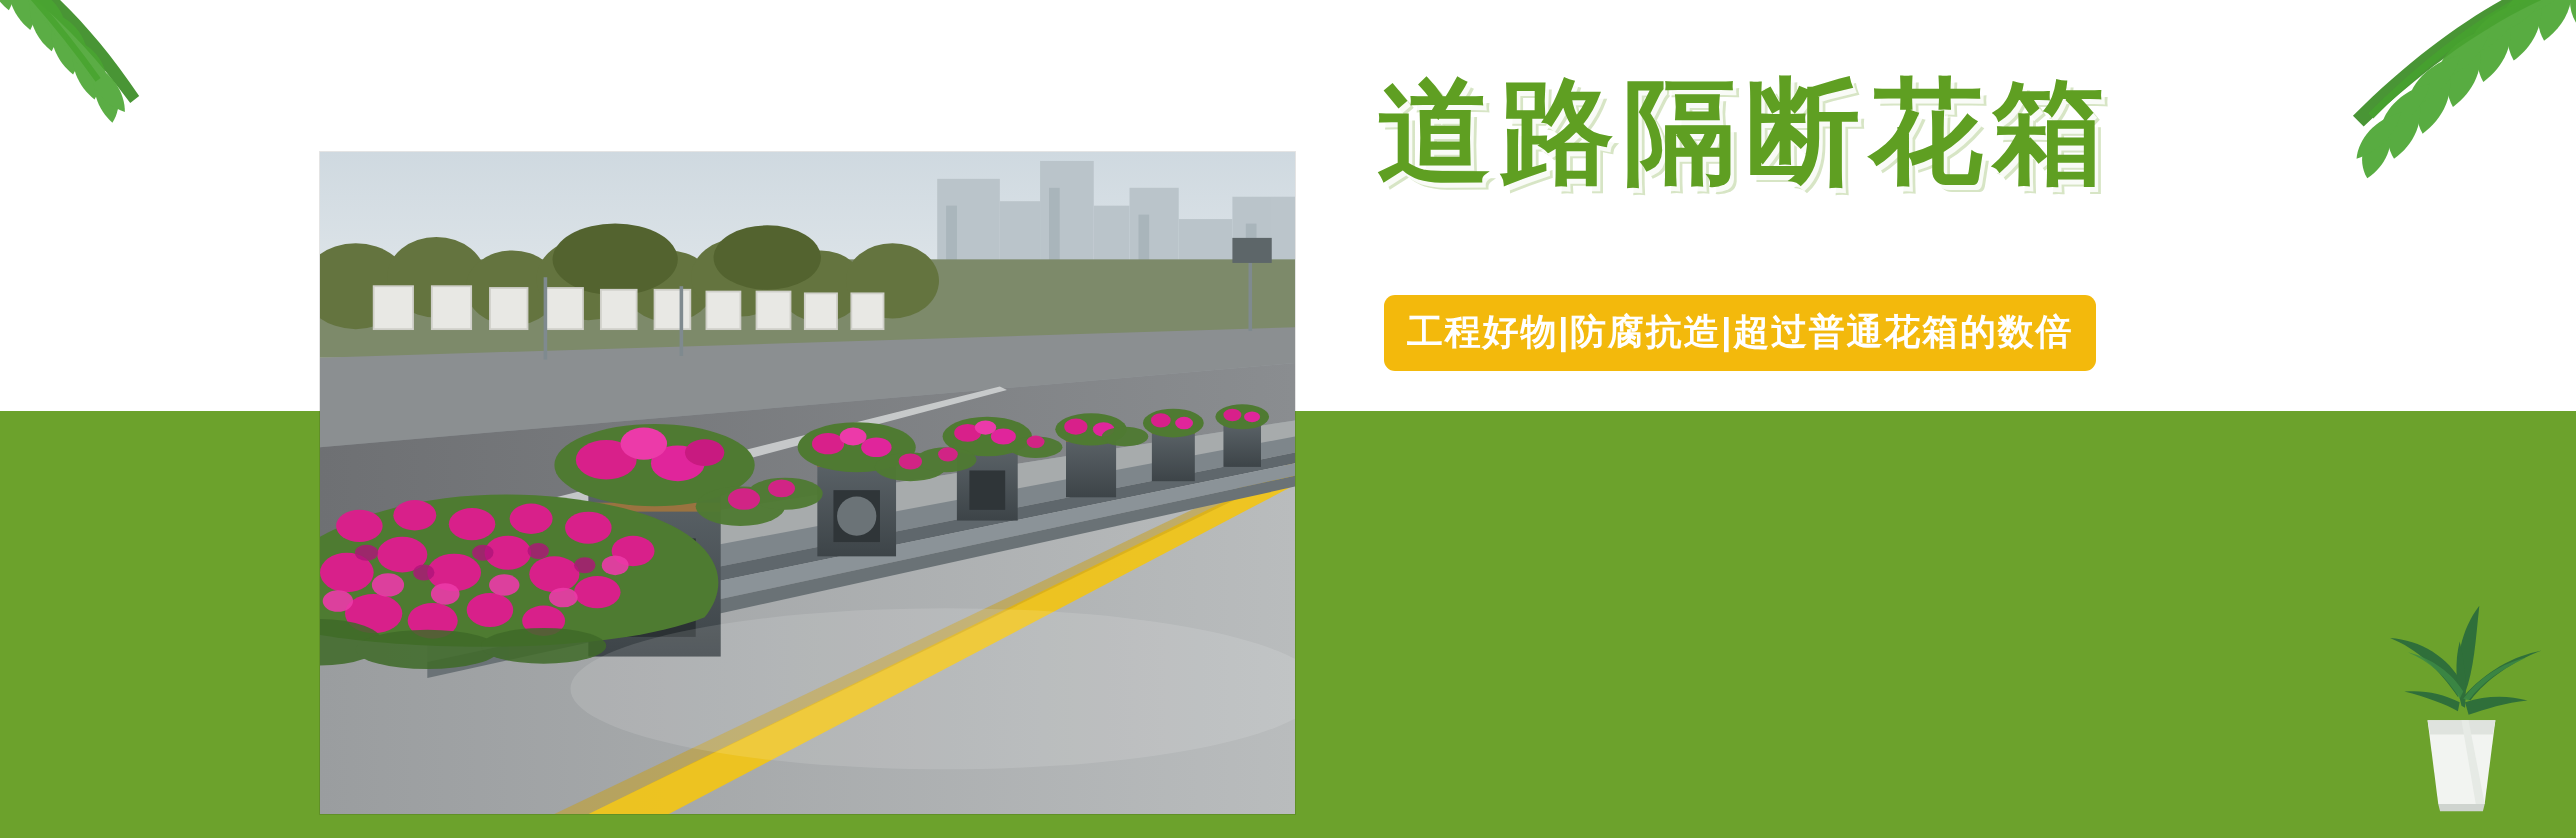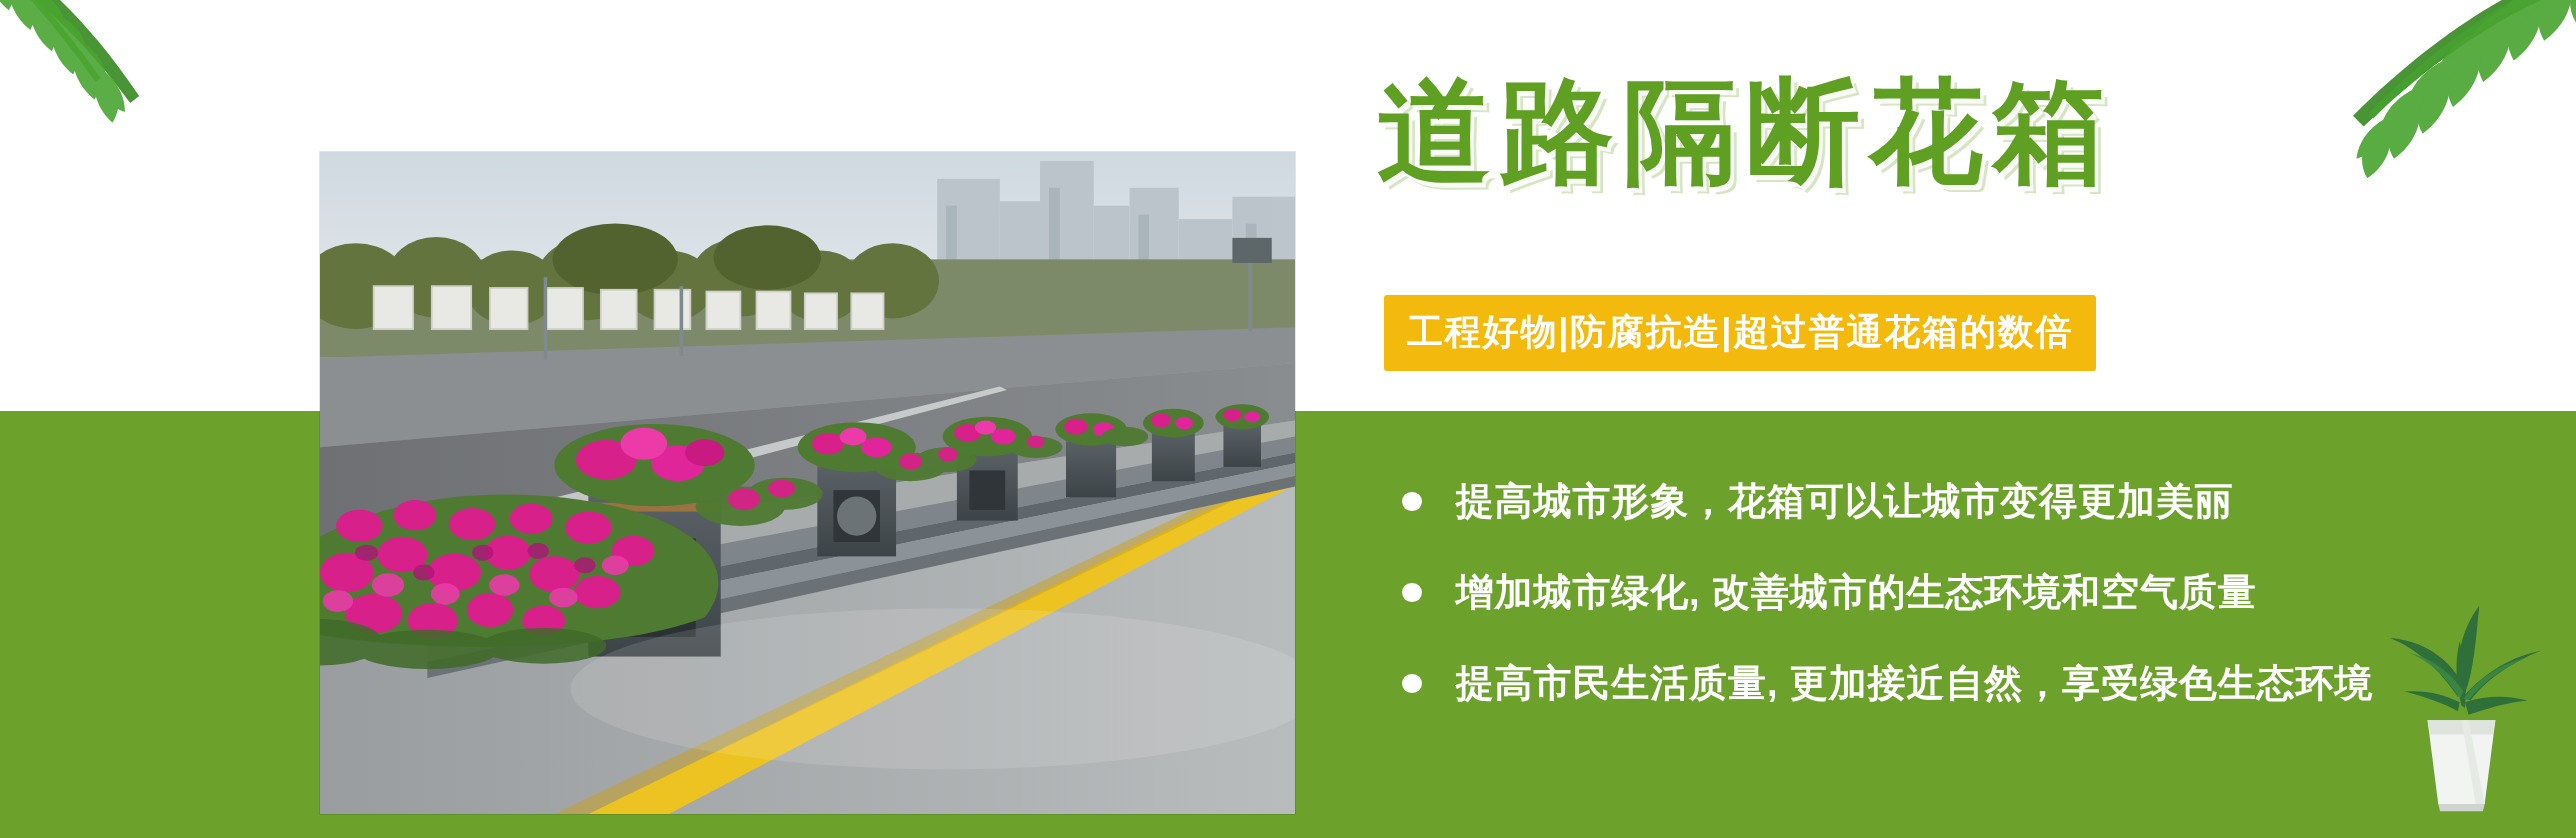--- a/index.html
+++ b/index.html
@@ -91,21 +91,21 @@
     position: absolute;
     left: 25px;
     top: 295px;
     background: #f3b90c;
     color: #ffffff;
     font-size: 36px;
     font-weight: 700;
     padding: 12.5px 23px 14.3px 23px;
     letter-spacing: 1.8px;
     white-space: nowrap;
-    border-radius: 3px;
+    border-radius: 11px;
   }
 
   .bullets {
     position: absolute;
     left: 18px;
     top: 456px;
     width: 1198px;
   }
   .bullet {
     display: flex;
@@ -424,34 +424,20 @@
     </svg>
 
   </div>
 
   <div class="right-col">
 
     <div class="headline">道路隔断花箱</div>
 
     <div class="subline">工程好物|防腐抗造|超过普通花箱的数倍</div>
 
-    <div class="bullets">
-      <div class="bullet">
-        <span class="bullet-dot"></span>
-        <span class="bullet-text">提高城市形象，花箱可以让城市变得更加美丽</span>
-      </div>
-      <div class="bullet">
-        <span class="bullet-dot"></span>
-        <span class="bullet-text">增加城市绿化, 改善城市的生态环境和空气质量</span>
-      </div>
-      <div class="bullet">
-        <span class="bullet-dot"></span>
-        <span class="bullet-text">提高市民生活质量, 更加接近自然，享受绿色生态环境</span>
-      </div>
-    </div>
 
     <svg class="plant" viewBox="0 0 230 280">
       <g fill="#2f6f3a">
         <path d="M116,150 C96,120 70,96 40,84 C74,86 106,106 120,134 Z"></path>
         <path d="M118,146 C112,110 120,74 140,48 C136,86 134,120 124,146 Z"></path>
         <path d="M122,150 C146,122 178,104 210,98 C178,110 148,130 130,154 Z"></path>
         <path d="M118,156 C98,146 78,142 56,144 C80,150 102,158 116,166 Z"></path>
         <path d="M124,156 C148,148 172,148 194,154 C170,156 146,164 128,170 Z"></path>
         <path d="M120,160 C114,136 112,112 118,88 C124,112 126,138 124,162 Z"></path>
       </g>

